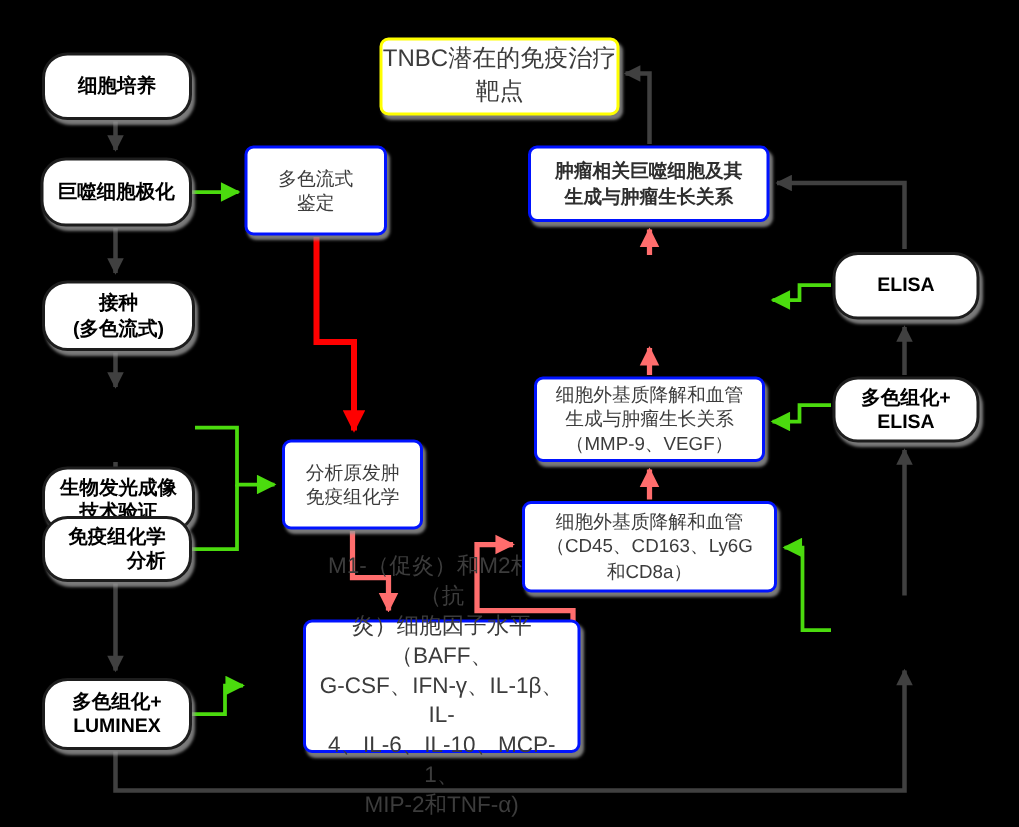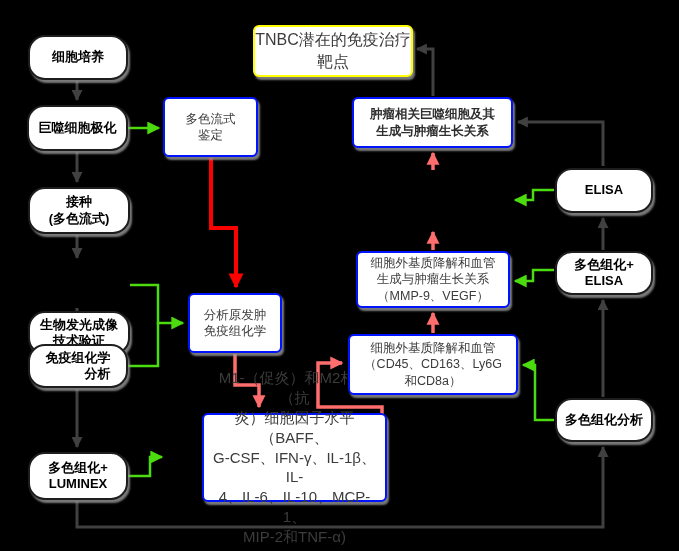--- a/index.html
+++ b/index.html
@@ -121,15 +121,14 @@
   <div class="node bluebox" style="left:356px;top:251px;width:154px;height:57px;">细胞外基质降解和血管
 生成与肿瘤生长关系
 （MMP-9、VEGF）</div>
   <div class="node bluebox" style="left:348px;top:334px;width:170px;height:61px;">细胞外基质降解和血管
 （CD45、CD163、Ly6G
 和CD8a）</div>
 
   <div class="node stadium" style="left:555px;top:168px;width:98px;height:45px;">ELISA</div>
   <div class="node stadium" style="left:555px;top:251px;width:98px;height:44px;">多色组化+
 ELISA</div>
-  <div class="node stadium" style="left:555px;top:398px;width:98px;height:44px;">多色组化分析</div>
 
 </div>
 
 </body></html>

